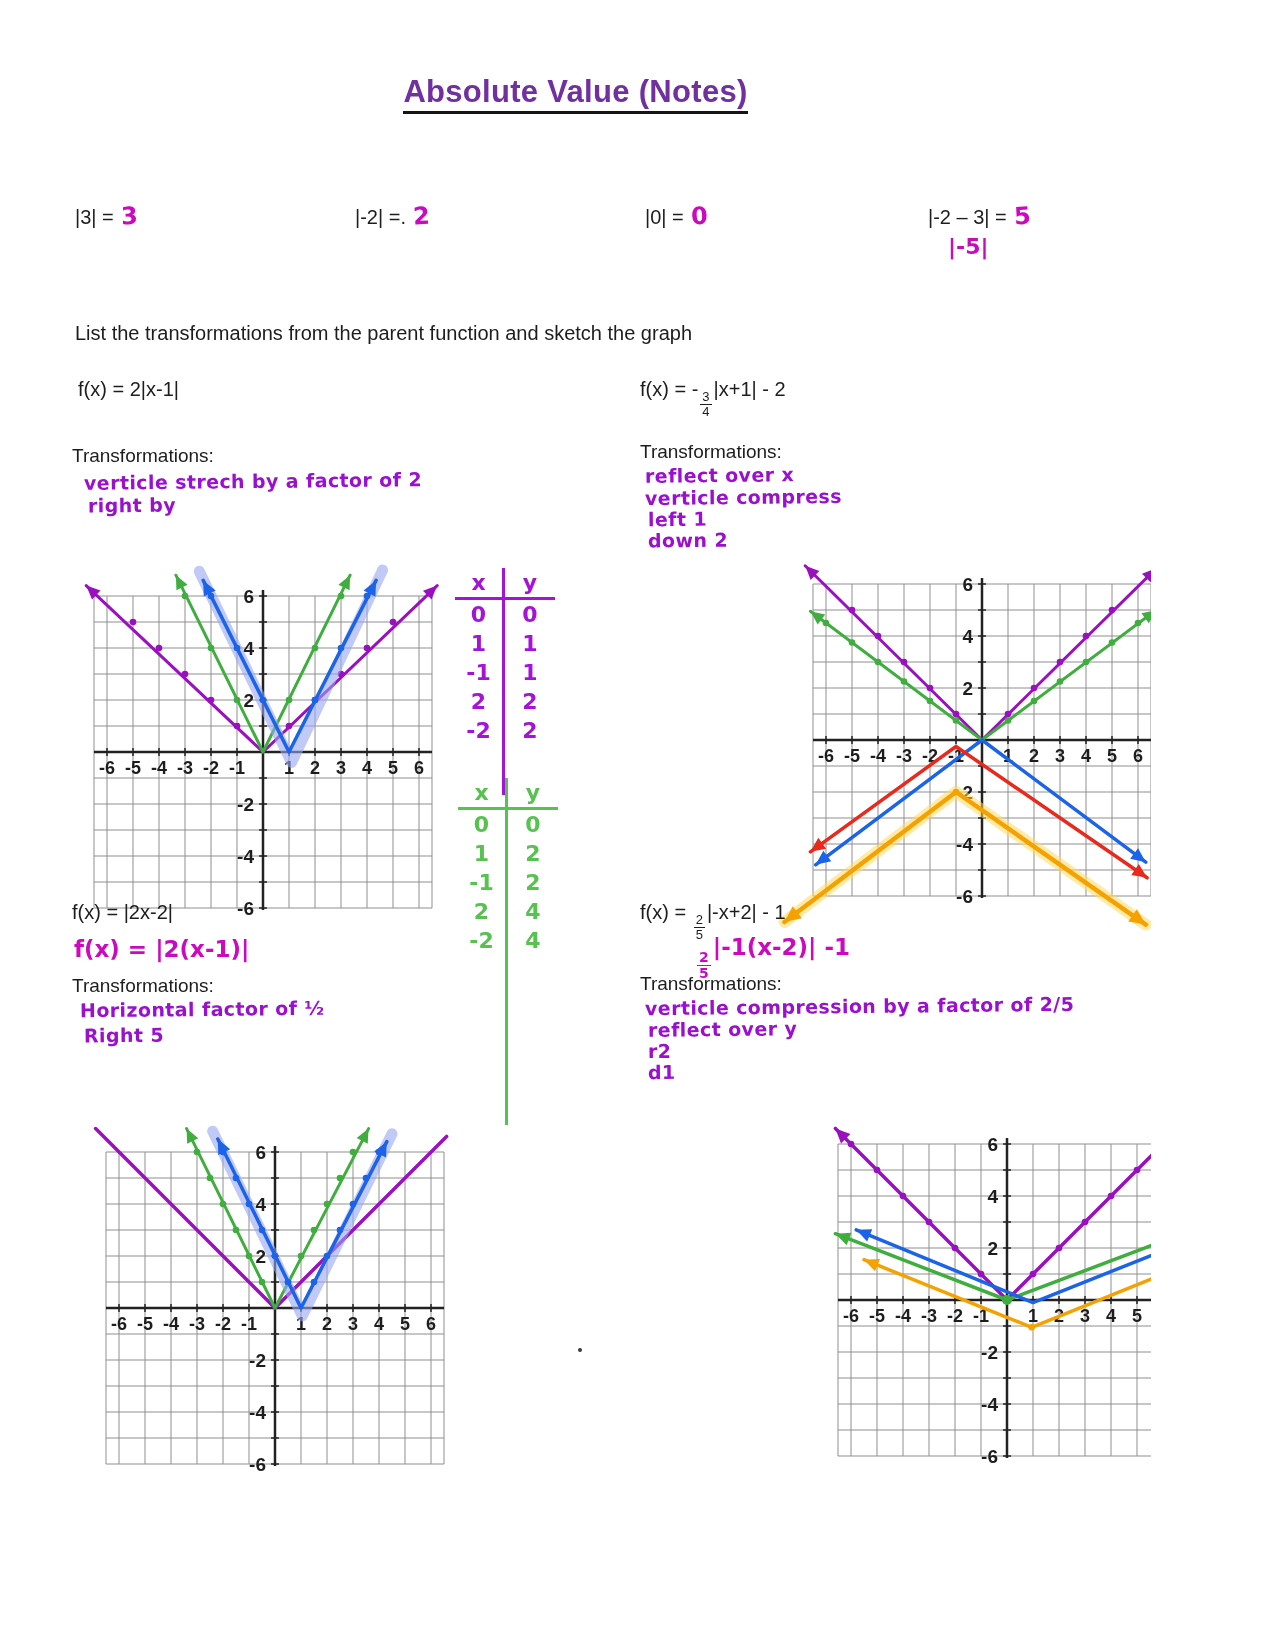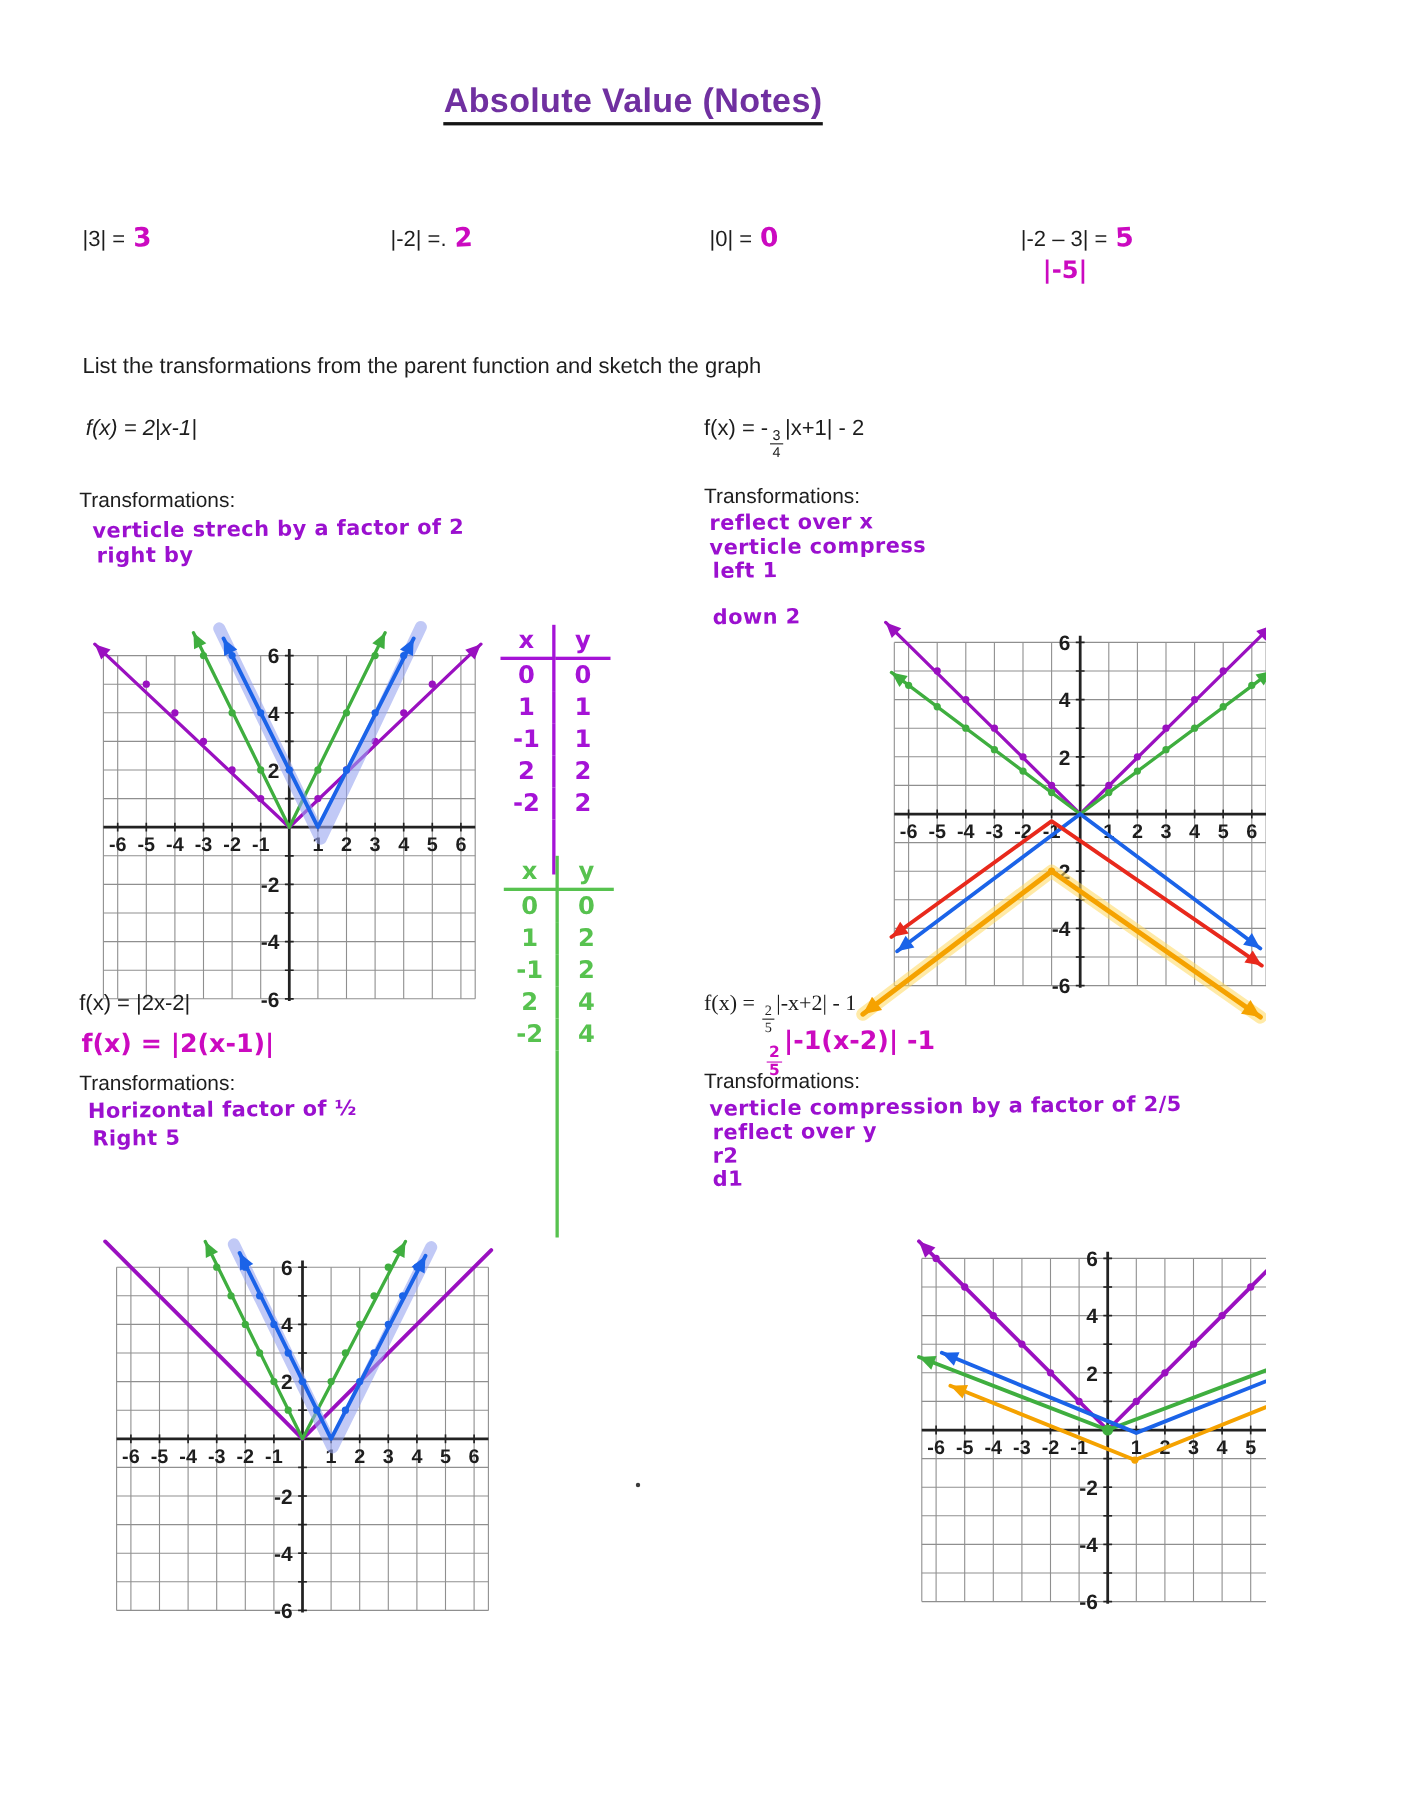--- a/index.html
+++ b/index.html
@@ -50,36 +50,36 @@
   <div class="ex" style="left:645px;top:202px;">
     <span>|0| =</span><span class="hw-ans">0</span>
   </div>
   <div class="ex" style="left:928px;top:202px;">
     <span>|-2 – 3| =</span><span class="hw-ans">5</span>
   </div>
   <div class="hw-work" style="left:948px;top:234px;">|-5|</div>
 
   <div class="ptext" style="left:75px;top:322px;">List the transformations from the parent function and sketch the graph</div>
 
-  <div class="ptext" style="left:78px;top:378px;font-style:italic;">f(x) = 2|x-1|</div>
+  <div class="ptext" style="left:78px;top:378px;">f(x) = 2|x-1|</div>
   <div class="ptext" style="left:72px;top:445px;font-size:19px;">Transformations:</div>
   <div class="hw-note" style="left:84px;top:470px;">verticle strech by a factor of 2</div>
   <div class="hw-note" style="left:88px;top:494px;text-align:center;">right by</div>
 
   <div class="ptext" style="left:640px;top:378px;">
     <span>f(x) = -</span><span class="frac">
         <span class="fnum">3</span>
         <span class="fden">4</span>
       </span><span>|x+1| - 2</span>
   </div>
   <div class="ptext" style="left:640px;top:441px;font-size:19px;">Transformations:</div>
   <div class="hw-note" style="left:645px;top:464px;">reflect over x</div>
   <div class="hw-note" style="left:645px;top:486px;">verticle compress</div>
   <div class="hw-note" style="left:648px;top:508px;">left 1</div>
-  <div class="hw-note" style="left:648px;top:529px;margin-top:21px;">down 2</div>
+  <div class="hw-note" style="left:648px;top:529px;">down 2</div>
 
   <svg class="graph" style="left:55px;top:540px;" width="400" height="400">
       <line x1="39" y1="368" x2="377" y2="368" stroke="#8f8f8f" stroke-width="1"></line>
       <line x1="52" y1="56" x2="52" y2="368" stroke="#8f8f8f" stroke-width="1"></line>
       <line x1="39" y1="342" x2="377" y2="342" stroke="#8f8f8f" stroke-width="1"></line>
       <line x1="78" y1="56" x2="78" y2="368" stroke="#8f8f8f" stroke-width="1"></line>
       <line x1="39" y1="316" x2="377" y2="316" stroke="#8f8f8f" stroke-width="1"></line>
       <line x1="104" y1="56" x2="104" y2="368" stroke="#8f8f8f" stroke-width="1"></line>
       <line x1="39" y1="290" x2="377" y2="290" stroke="#8f8f8f" stroke-width="1"></line>
       <line x1="130" y1="56" x2="130" y2="368" stroke="#8f8f8f" stroke-width="1"></line>
@@ -353,21 +353,21 @@
       <path d="M69.4,387 L77.75376725572923,371.1994597359107 L86.87201834446071,383.2355511730363 Z" fill="#f5a200"></path>
       <path d="M430.79999999999995,389.6 L413.19595325347825,386.511304782553 L421.84385067924063,374.1329418005795 Z" fill="#f5a200"></path>
     </svg>
 
   <div class="ptext" style="left:72px;top:901px;">f(x) = |2x-2|</div>
   <div class="hw-mag" style="left:74px;top:936px;">f(x) = |2(x-1)|</div>
   <div class="ptext" style="left:72px;top:975px;font-size:19px;">Transformations:</div>
   <div class="hw-note" style="left:80px;top:998px;">Horizontal factor of ½</div>
   <div class="hw-note" style="left:84px;top:1024px;">Right 5</div>
 
-  <div class="ptext" style="left:640px;top:901px;font-family:Liberation Serif, serif;">
+  <div class="ptext" style="left:640px;top:901px;">
     <span>f(x) = </span><span class="frac">
         <span class="fnum">2</span>
         <span class="fden">5</span>
       </span><span>|-x+2| - 1</span>
   </div>
   <div class="hw-mag" style="left:695px;top:934px;">
     <span class="frac">
         <span class="fnum">2</span>
         <span class="fden">5</span>
       </span><span>|-1(x-2)| -1</span>

